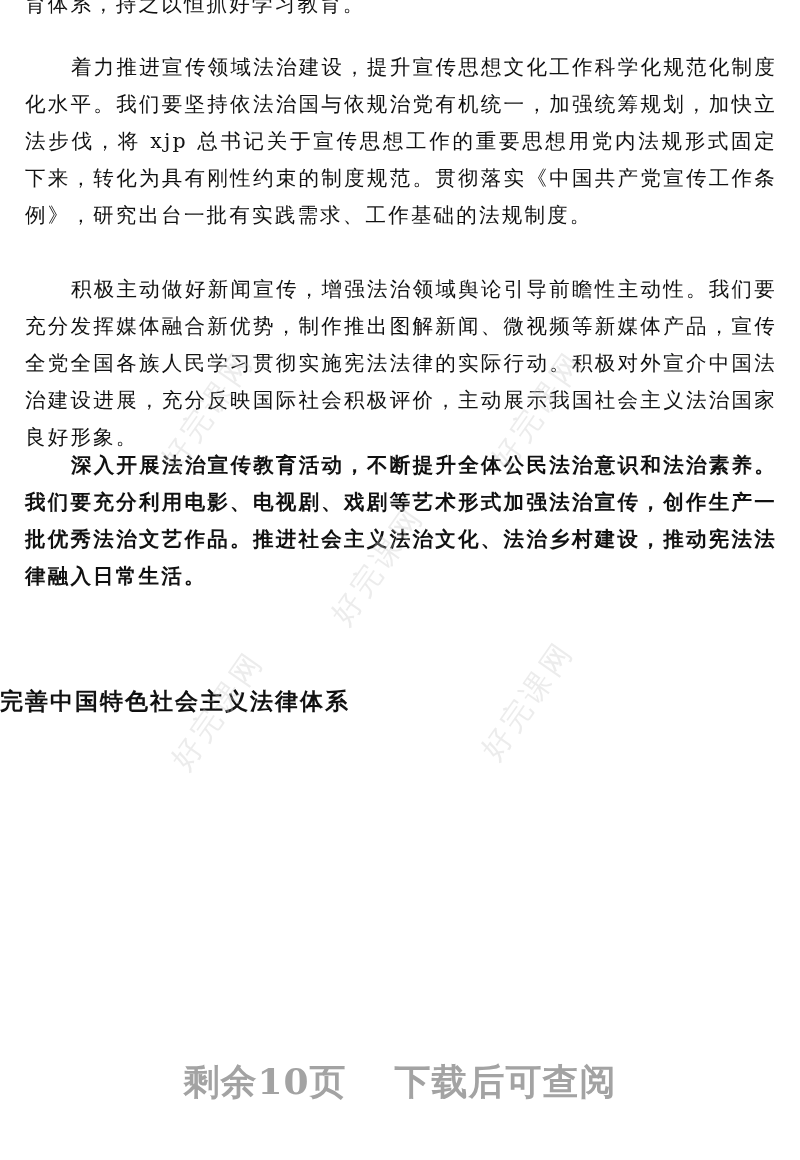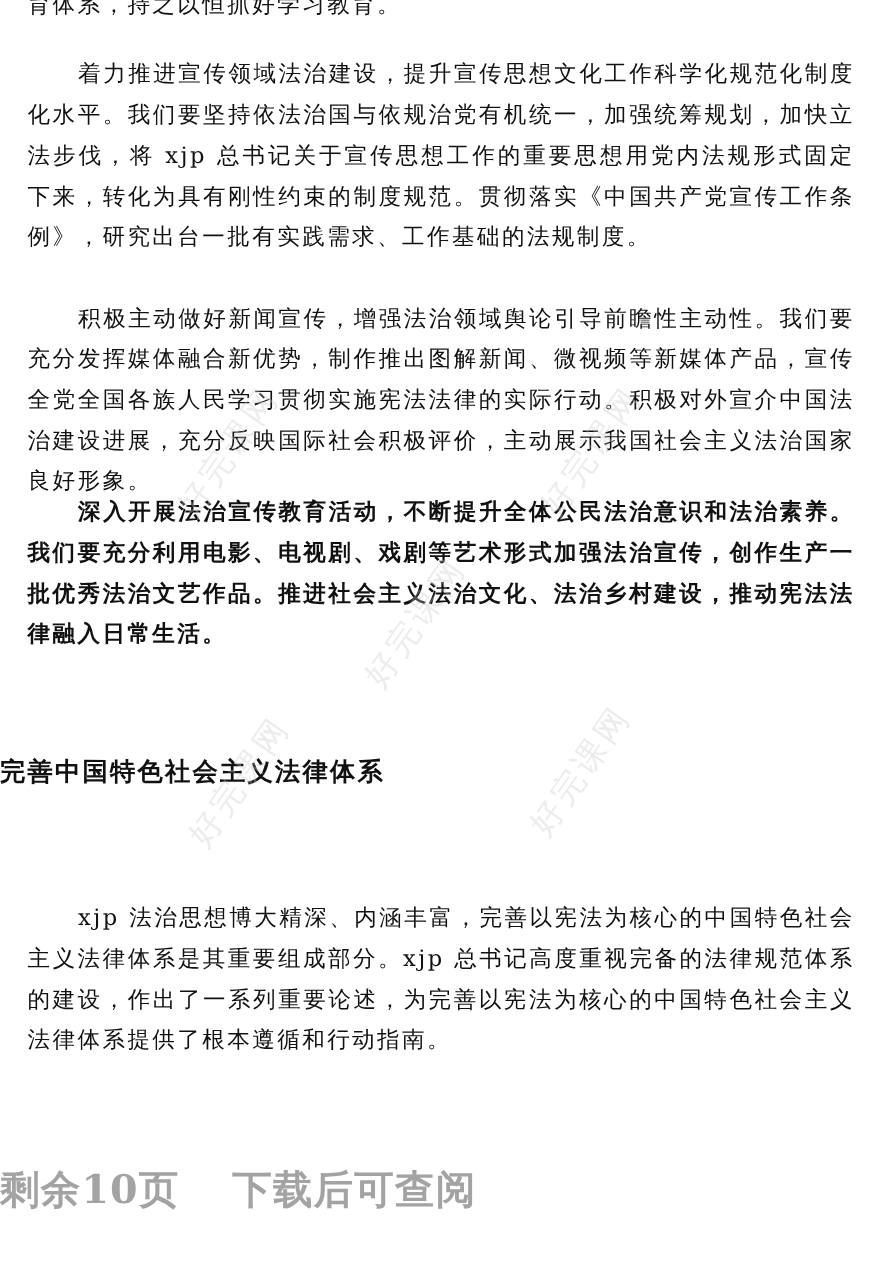--- a/index.html
+++ b/index.html
@@ -5,21 +5,21 @@
     html, body { margin: 0; padding: 0; background: #ffffff; }
     body { width: 800px; height: 1160px; position: relative; overflow: hidden;
       font-family: "DejaVu Serif", "Liberation Serif", serif; color: #111111; }
     .page { position: absolute; left: 0; top: 0; width: 800px; height: 1160px; border-radius: 14px; }
     .para { position: absolute; left: 25px; width: 752px; font-size: 20.5px;
       line-height: 37px; letter-spacing: 2.2px; text-align: justify;
       text-indent: 46px; margin: 0; }
     .para.noindent { text-indent: 0; }
     .heading { position: absolute; left: 0; width: 800px; top: 686px; text-align: left;
       font-size: 23px; font-weight: bold; letter-spacing: 2px; margin: 0; }
-    .more { position: absolute; left: 0; width: 800px; top: 1058px; 
+    .more { position: absolute; left: 0; width: 800px; top: 1058px; text-align: center;
       font-size: 36px; font-weight: bold; color: #a3a3a3; letter-spacing: 1px; }
     .more .gap { display: inline-block; width: 48px; }
     .wm { position: absolute; font-size: 30px; color: rgba(200,200,200,0.35);
       transform: rotate(-55deg); letter-spacing: 4px; font-family: "DejaVu Sans", sans-serif;
       pointer-events: none; white-space: nowrap; }
   </style>
 </head>
 <body>
 
 <div class="page">
@@ -27,21 +27,20 @@
   <p class="para noindent" style="top:-14px;">育体系，持之以恒抓好学习教育。</p>
 
   <p class="para" style="top:271px;">积极主动做好新闻宣传，增强法治领域舆论引导前瞻性主动性。我们要充分发挥媒体融合新优势，制作推出图解新闻、微视频等新媒体产品，宣传全党全国各族人民学习贯彻实施宪法法律的实际行动。积极对外宣介中国法治建设进展，充分反映国际社会积极评价，主动展示我国社会主义法治国家良好形象。</p>
 
   <p class="para" style="top:49px;">着力推进宣传领域法治建设，提升宣传思想文化工作科学化规范化制度化水平。我们要坚持依法治国与依规治党有机统一，加强统筹规划，加快立法步伐，将 xjp 总书记关于宣传思想工作的重要思想用党内法规形式固定下来，转化为具有刚性约束的制度规范。贯彻落实《中国共产党宣传工作条例》，研究出台一批有实践需求、工作基础的法规制度。</p>
 
   <p class="para" style="top:447px;font-weight:bold;">深入开展法治宣传教育活动，不断提升全体公民法治意识和法治素养。我们要充分利用电影、电视剧、戏剧等艺术形式加强法治宣传，创作生产一批优秀法治文艺作品。推进社会主义法治文化、法治乡村建设，推动宪法法律融入日常生活。</p>
 
   <h2 class="heading">完善中国特色社会主义法律体系</h2>
 
-  <p class="para" style="top:816px;">xjp 法治思想博大精深、内涵丰富，完善以宪法为核心的中国特色社会主义法律体系是其重要组成部分。xjp 总书记高度重视完备的法律规范体系的建设，作出了一系列重要论述，为完善以宪法为核心的中国特色社会主义法律体系提供了根本遵循和行动指南。</p>
 
   <div class="more">
     <span>剩余10页</span><span class="gap"></span><span>下载后可查阅</span>
   </div>
 
   <span class="wm" style="left:140px; top:390px;">好完课网</span>
   <span class="wm" style="left:470px; top:390px;">好完课网</span>
   <span class="wm" style="left:310px; top:545px;">好完课网</span>
   <span class="wm" style="left:150px; top:690px;">好完课网</span>
   <span class="wm" style="left:460px; top:680px;">好完课网</span>

